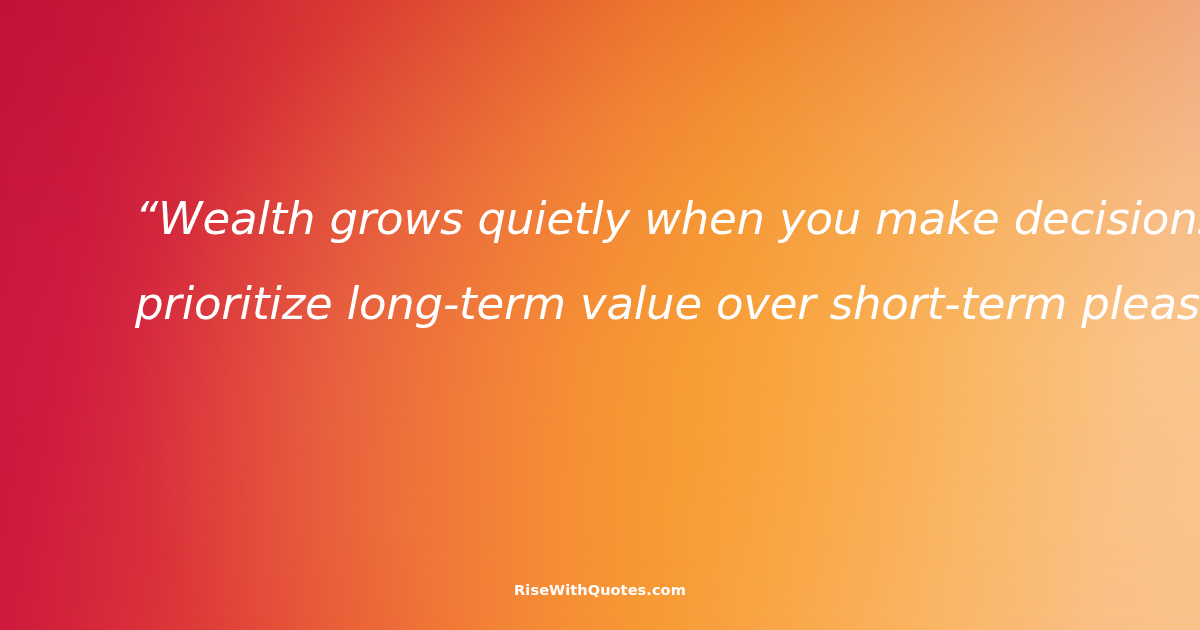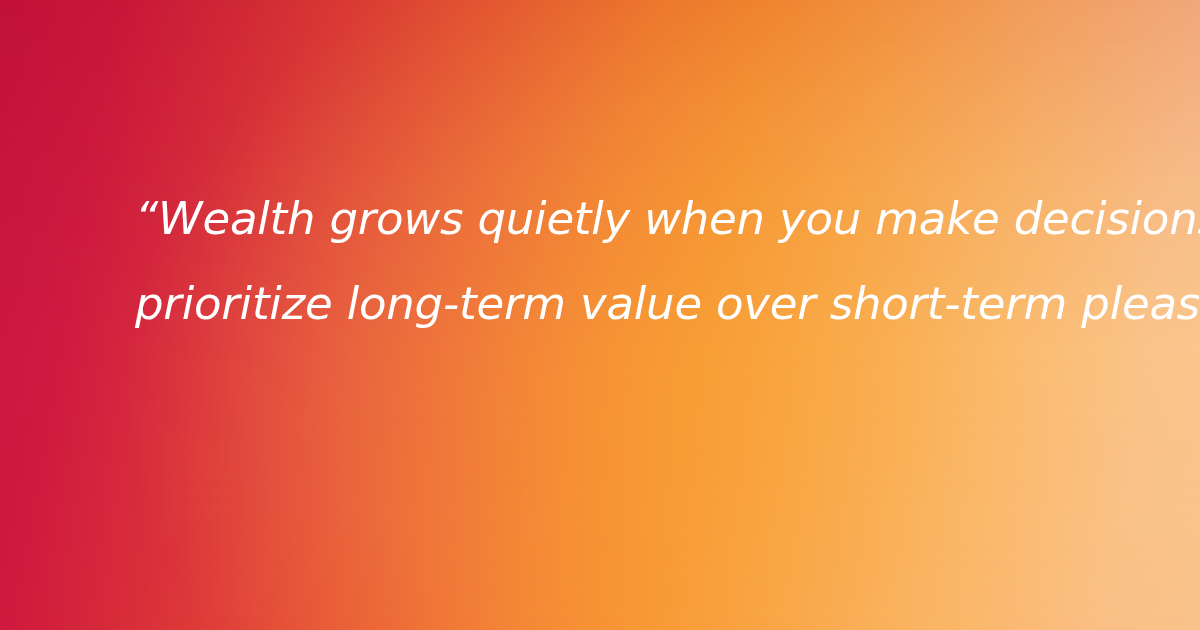--- a/index.html
+++ b/index.html
@@ -107,15 +107,16 @@
   <div id="gradient-wash"></div>
   <div id="gradient-glow"></div>
 
   <div id="content">
 
     <div id="quote-block">
       <span class="quote-line">“Wealth grows quietly when you make decisions that</span>
       <span class="quote-line">prioritize long-term value over short-term pleasure.”</span>
     </div>
 
+    <div id="site-credit">RiseWithQuotes.com</div>
 
   </div>
 </div>
 
 </body></html>

